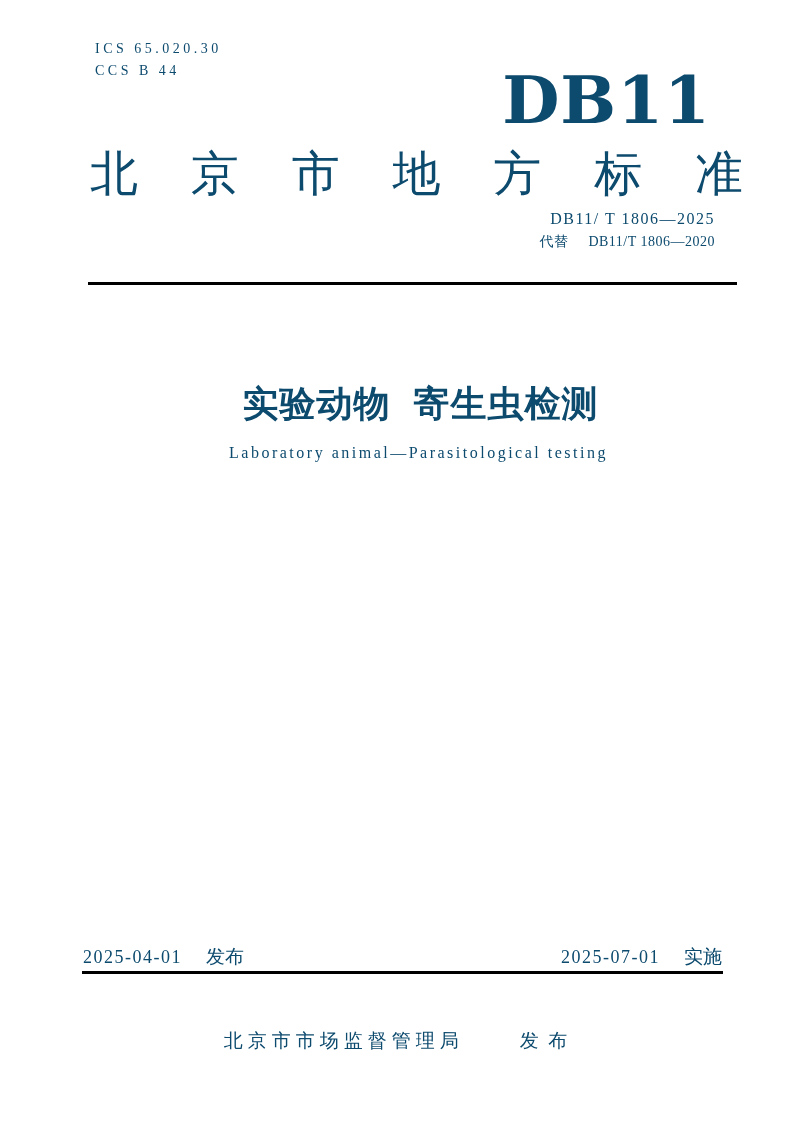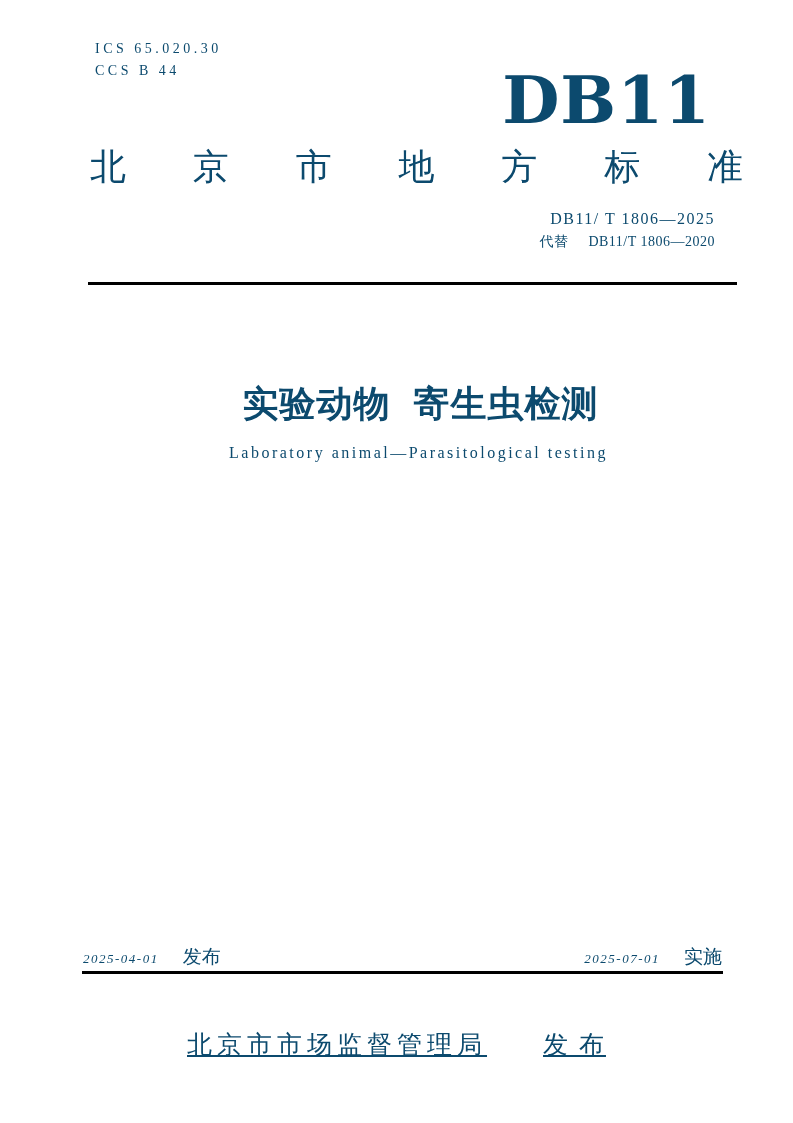--- a/index.html
+++ b/index.html
@@ -32,21 +32,21 @@
     font-size: 66px;
     line-height: 1.1;
     letter-spacing: 1px;
   }
 
   .standard-type {
     position: absolute;
     left: 90px;
     right: 50px;
     top: 146px;
-    font-size: 36px;
+    font-size: 48px;
     font-family: "Liberation Sans", sans-serif;
     font-weight: normal;
     text-align: justify;
     text-align-last: justify;
     line-height: 1.15;
   }
 
   .doc-numbers {
     position: absolute;
     right: 78px;
@@ -107,24 +107,23 @@
     position: absolute;
     left: 83px;
     right: 71px;
     top: 944px;
     display: flex;
     justify-content: space-between;
     align-items: baseline;
   }
   .date-pair { white-space: nowrap; }
   .date-num {
-    font-size: 13px;
+    font-size: 18px;
     letter-spacing: 1.5px;
     font-family: "Liberation Serif", serif;
-    font-style: italic;
   }
   .date-label {
     font-size: 19px;
     font-family: "Liberation Sans", sans-serif;
     margin-left: 24px;
   }
 
   .rule-bottom {
     position: absolute;
     left: 82px;
@@ -137,22 +136,21 @@
   .publisher-row {
     position: absolute;
     left: 0;
     right: 0;
     top: 1028px;
     display: flex;
     justify-content: center;
     align-items: baseline;
     gap: 56px;
     font-family: "Liberation Sans", sans-serif;
-    font-size: 25px;
-    text-decoration: underline;
+    font-size: 19px;
   }
   .publisher-name { letter-spacing: 5px; }
   .publish-label { letter-spacing: 2px; white-space: pre; }
 </style>
 </head>
 <body>
 
 <div class="page">
 
   <div class="ics-block">

